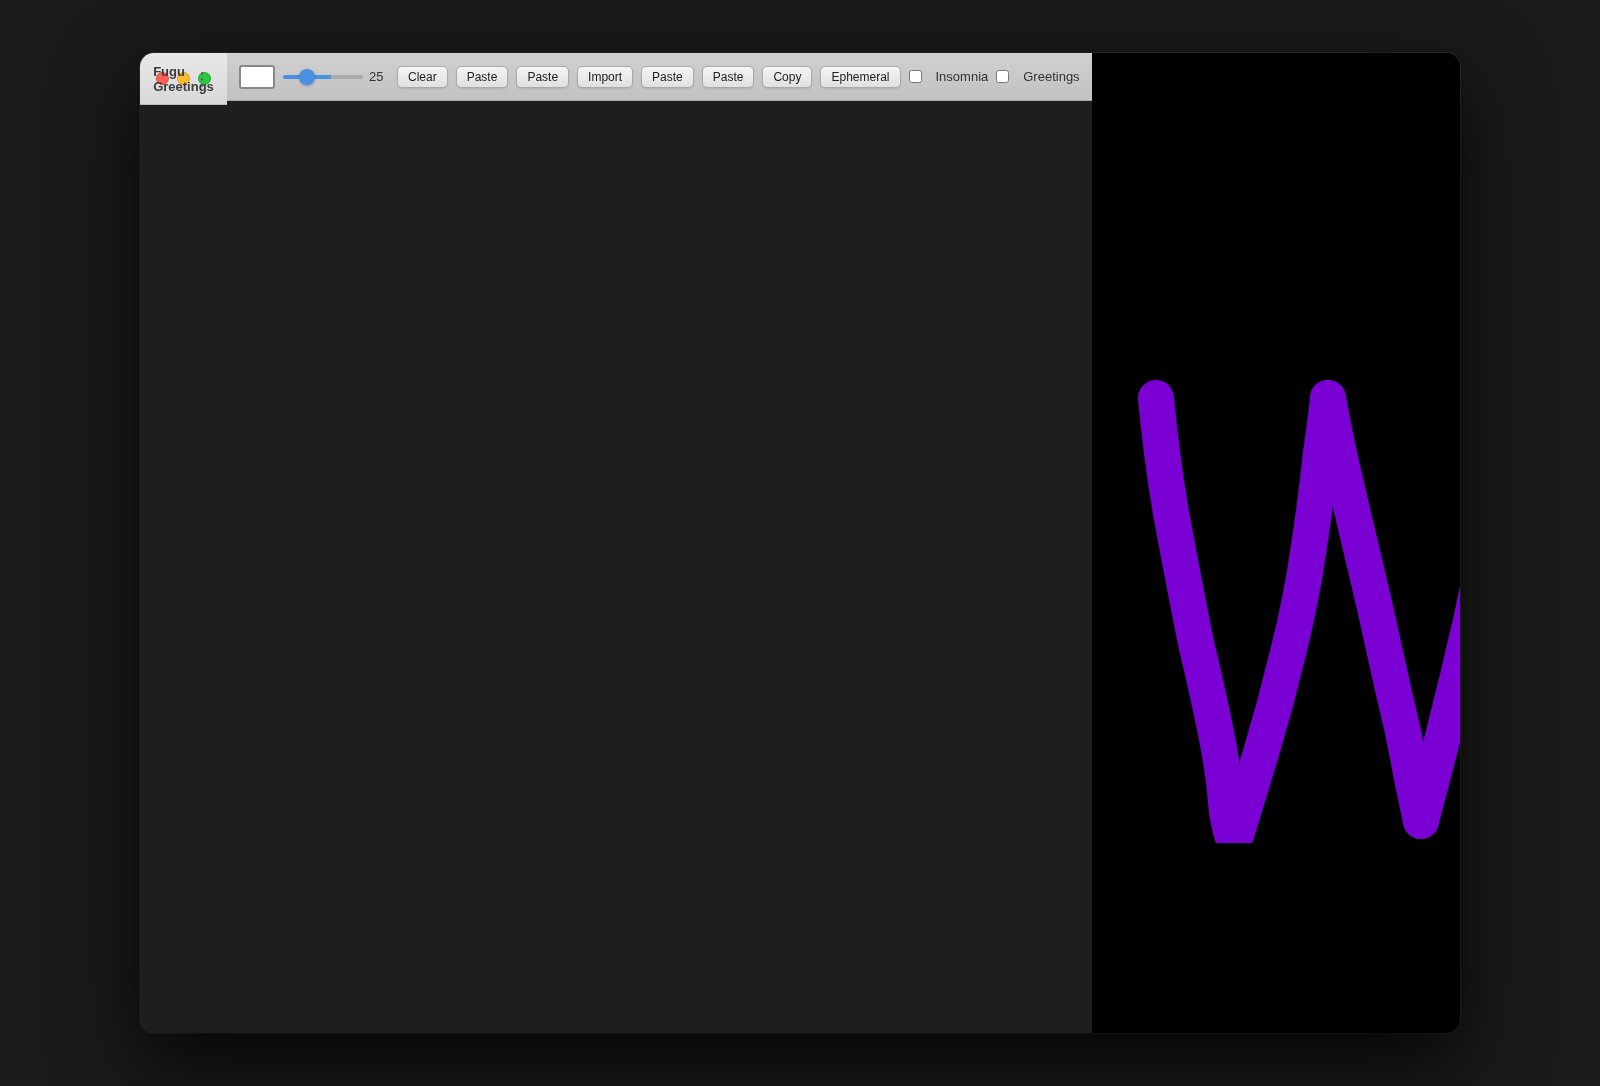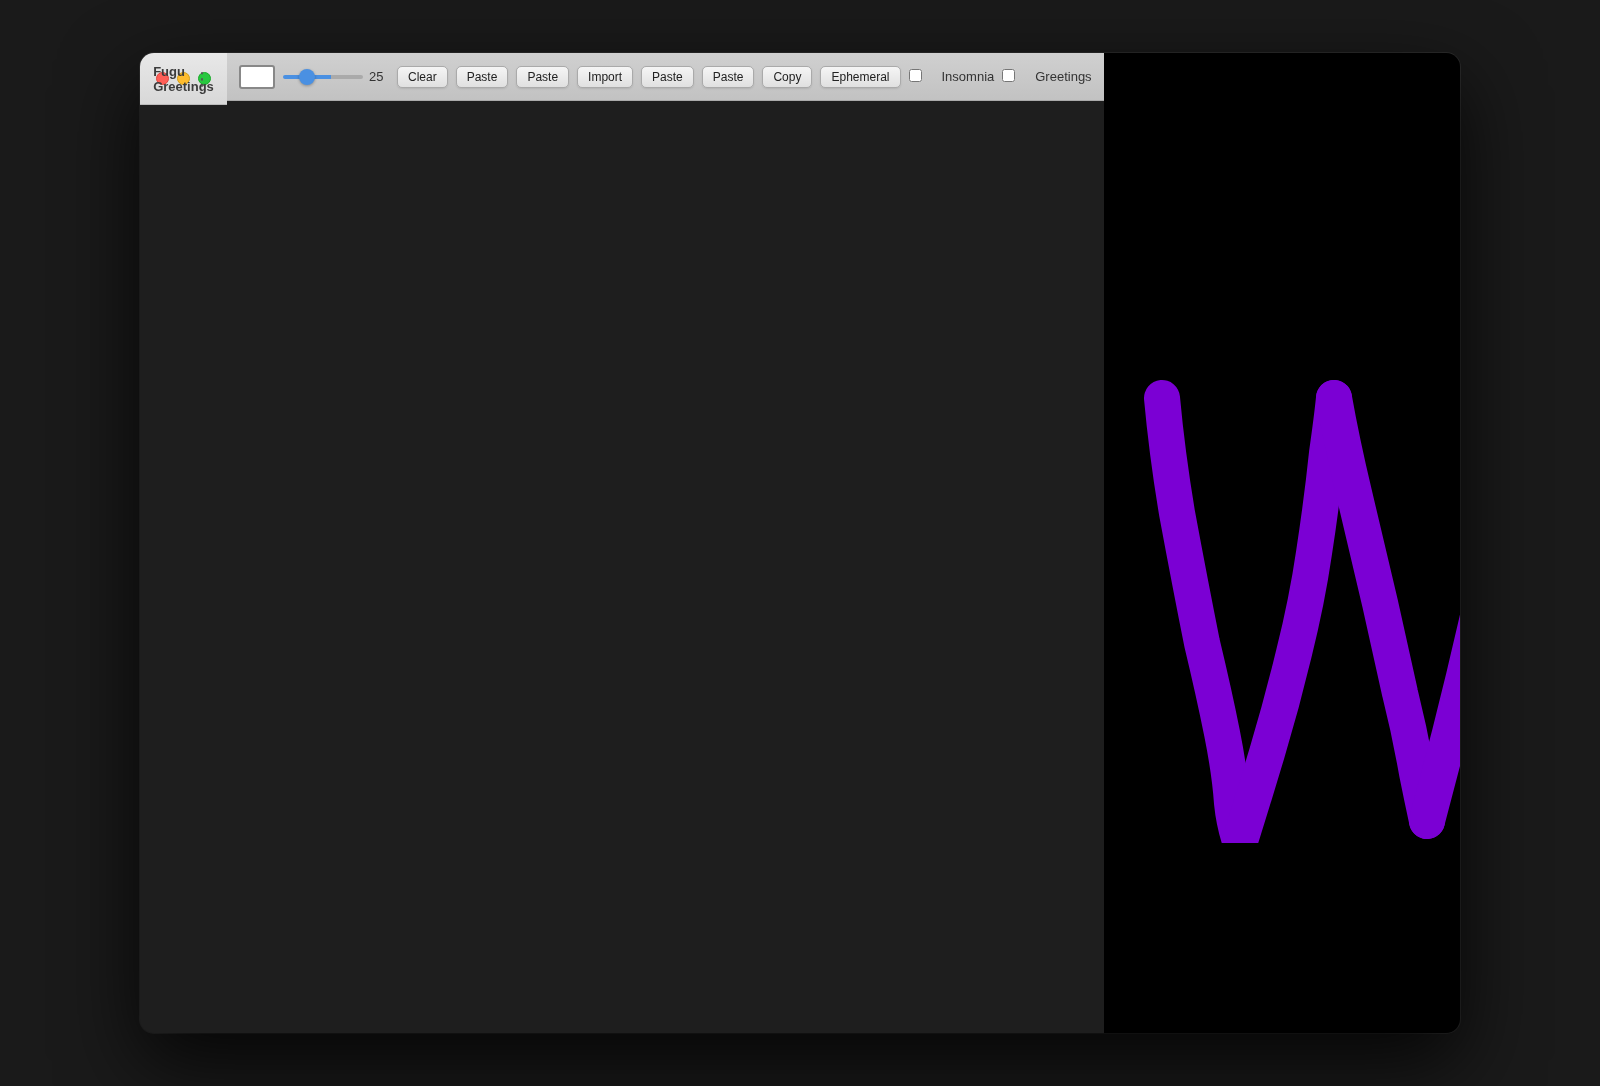--- a/index.html
+++ b/index.html
@@ -129,21 +129,22 @@
       border: 1px solid #aaa;
       border-radius: 5px;
       cursor: pointer;
       color: #222;
       font-family: -apple-system, BlinkMacSystemFont, 'Helvetica Neue', sans-serif;
       box-shadow: 0 1px 2px rgba(0,0,0,0.1);
     }
 
     .checkbox-label {
       display: flex;
-      gap: 20px;
+      align-items: center;
+      gap: 14px;
       font-size: 13px;
       color: #333;
       cursor: pointer;
     }
 
     .checkbox-label input[type="checkbox"] {
       width: 13px;
       height: 13px;
       cursor: pointer;
     }

